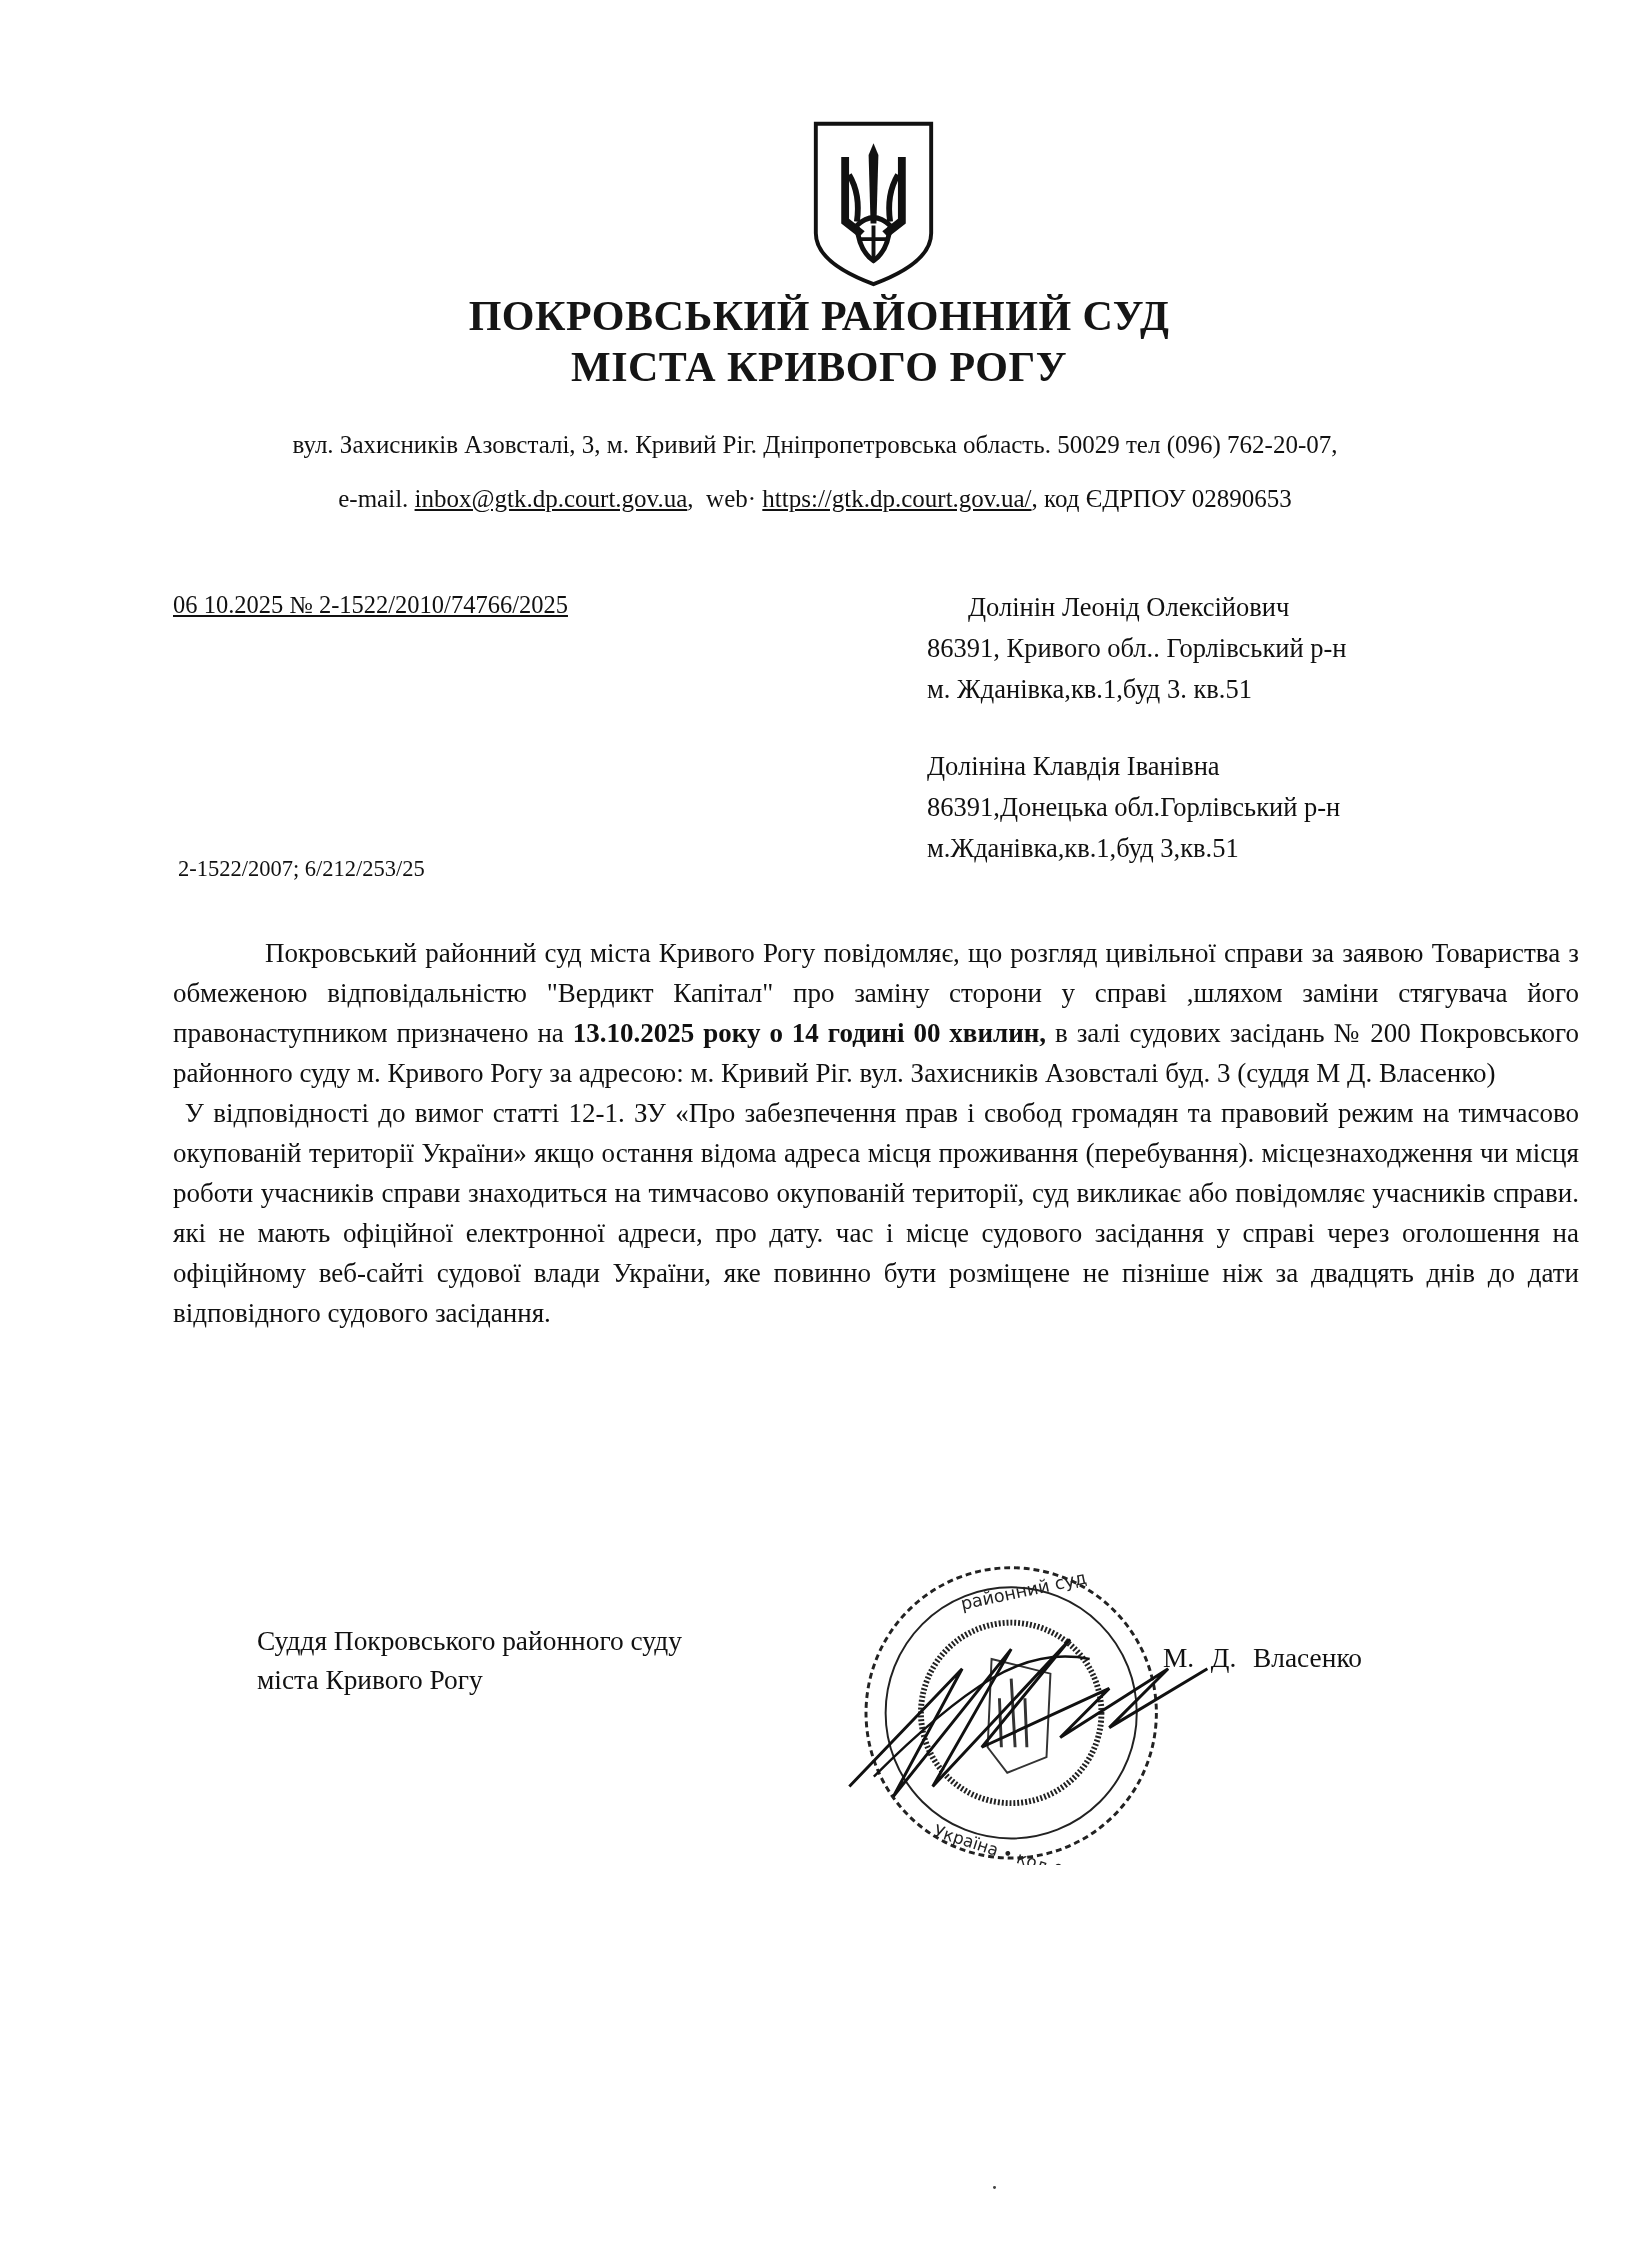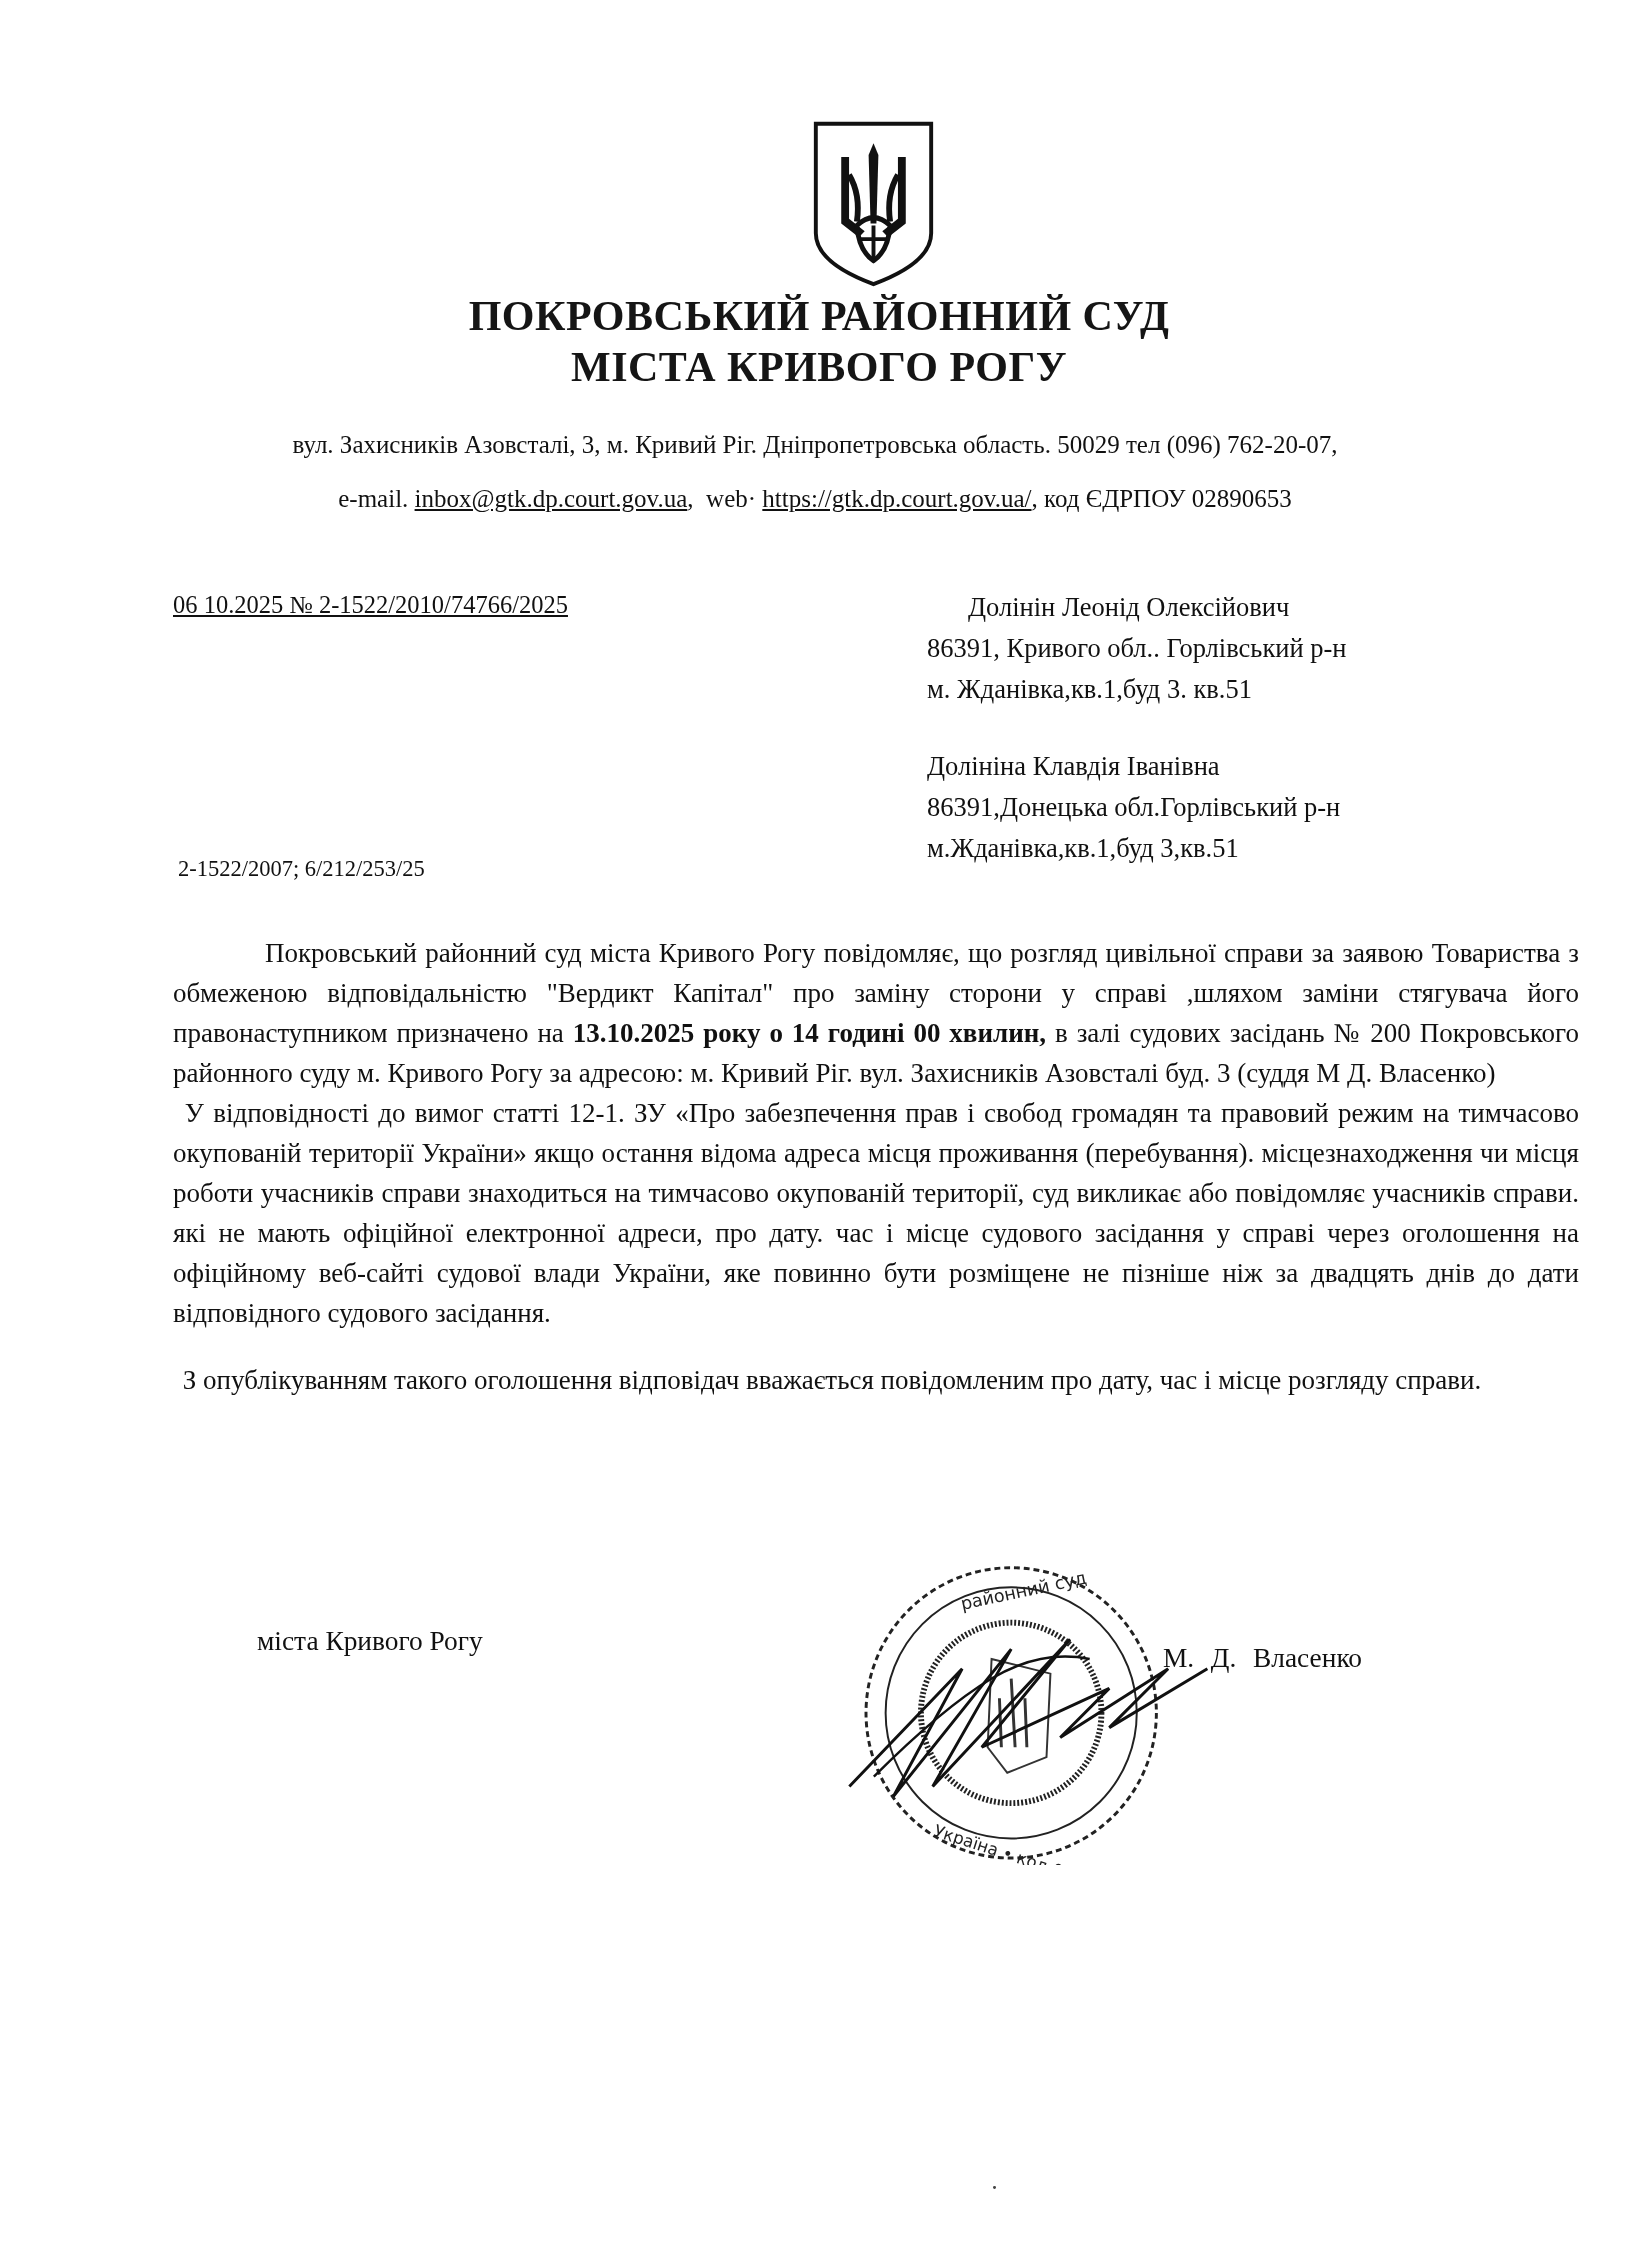--- a/index.html
+++ b/index.html
@@ -67,24 +67,24 @@
 
 <div class="abs addressee" style="left:927px; top:747px;">Долініна Клавдія Іванівна</div>
 <div class="abs addressee" style="left:927px; top:788px;">86391,Донецька обл.Горлівський р-н</div>
 <div class="abs addressee" style="left:927px; top:829px;">м.Жданівка,кв.1,буд 3,кв.51</div>
 
 <div class="abs ref">2-1522/2007; 6/212/253/25</div>
 
 <div class="abs body-text" style="top:933px; left:173px; width:1406px;">
   <p class="indent"><span>Покровський  районний суд міста Кривого Рогу  повідомляє, що розгляд цивільної справи за заявою Товариства з обмеженою відповідальністю "Вердикт Капітал"  про заміну сторони у справі ,шляхом заміни стягувача його правонаступником   призначено на  </span><span class="b">13.10.2025 року о  14  годині 00  хвилин,</span><span> в залі судових засідань № 200 Покровського  районного суду м. Кривого Рогу за адресою: м. Кривий Ріг. вул. Захисників Азовсталі буд. 3 (суддя  М  Д.  Власенко)</span></p>
   <p style="text-indent:11.8px;">У відповідності до вимог статті 12-1. ЗУ «Про забезпечення прав і свобод громадян та правовий режим на тимчасово окупованій території України» якщо остання відома адреса місця проживання (перебування). місцезнаходження чи місця роботи учасників справи знаходиться на тимчасово окупованій території, суд викликає або повідомляє учасників справи. які не мають офіційної електронної адреси, про дату. час і місце судового засідання у справі через оголошення на офіційному веб-сайті судової влади України, яке повинно бути розміщене не пізніше ніж за двадцять днів до дати відповідного судового засідання.</p>
-  <p style="margin-top:27.4px; text-indent:9.8px;">З опублікуванням такого оголошення відповідач вважається повідомленим про дату, час і місце розгляду справи.</p>
 </div>
 
 <div class="abs sig-left">
+  <div>Суддя  Покровського районного суду</div>
   <div>міста Кривого Рогу</div>
 </div>
 
 <div class="abs stamp">
   <svg width="412" height="314" viewBox="0 0 420 320">
     <circle cx="200" cy="165" r="148" fill="none" stroke="#222" stroke-width="3" stroke-dasharray="6 4"></circle>
     <circle cx="200" cy="165" r="128" fill="none" stroke="#222" stroke-width="2"></circle>
     <circle cx="200" cy="165" r="92" fill="none" stroke="#222" stroke-width="6" stroke-dasharray="2 2"></circle>
     <path d="M180 110 L240 125 L236 210 L196 226 L176 200 Z" fill="none" stroke="#333" stroke-width="2"></path>
     <path d="M200 130 L204 200 M188 150 L190 200 M214 150 L216 200" stroke="#333" stroke-width="3"></path>

